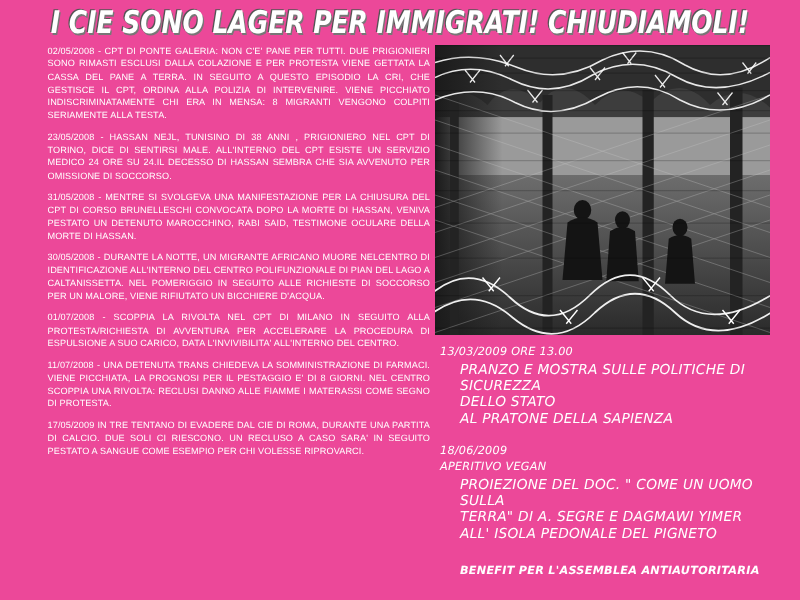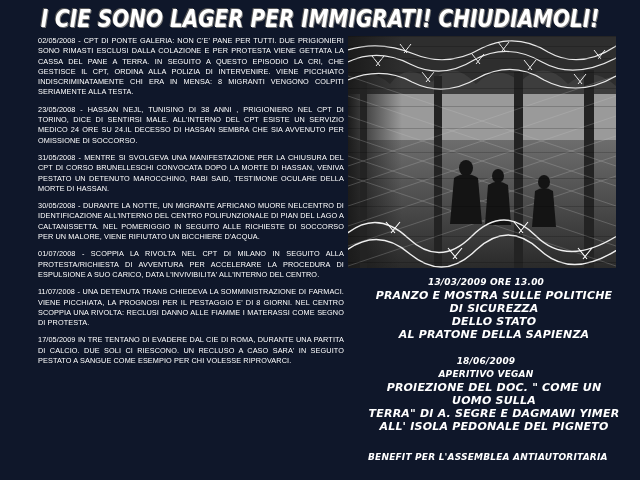--- a/index.html
+++ b/index.html
@@ -11,21 +11,21 @@
     width: 640px;
     height: 480px;
     overflow: hidden;
     font-family: "Liberation Sans", sans-serif;
     color: #fff;
   }
   #poster {
     position: relative;
     width: 640px;
     height: 480px;
-    background: #0f172a;
+    background: #ec4899;
   }
 
   
   .title-bar {
     position: absolute;
     left: 0;
     top: 4px;
     width: 640px;
     height: 28px;
     display: flex;
@@ -79,27 +79,26 @@
   .events {
     position: absolute;
     left: 352px;
     top: 276px;
     width: 268px;
   }
   .event-block { margin-bottom: 14px; }
   .event-line {
     font-family: "DejaVu Sans", sans-serif;
     font-style: italic;
-    font-weight: bold;
+    font-weight: normal;
     font-size: 9px;
     line-height: 13px;
     color: #ffffff;
     letter-spacing: 0.2px;
     text-transform: uppercase;
-    text-align: center;
   }
   .event-line.small { font-size: 11px; margin-left: 16px; }
   .footer-line {
     position: absolute;
     left: 368px;
     top: 452px;
     width: 280px;
     font-family: "DejaVu Sans", sans-serif;
     font-style: italic;
     font-weight: bold;

